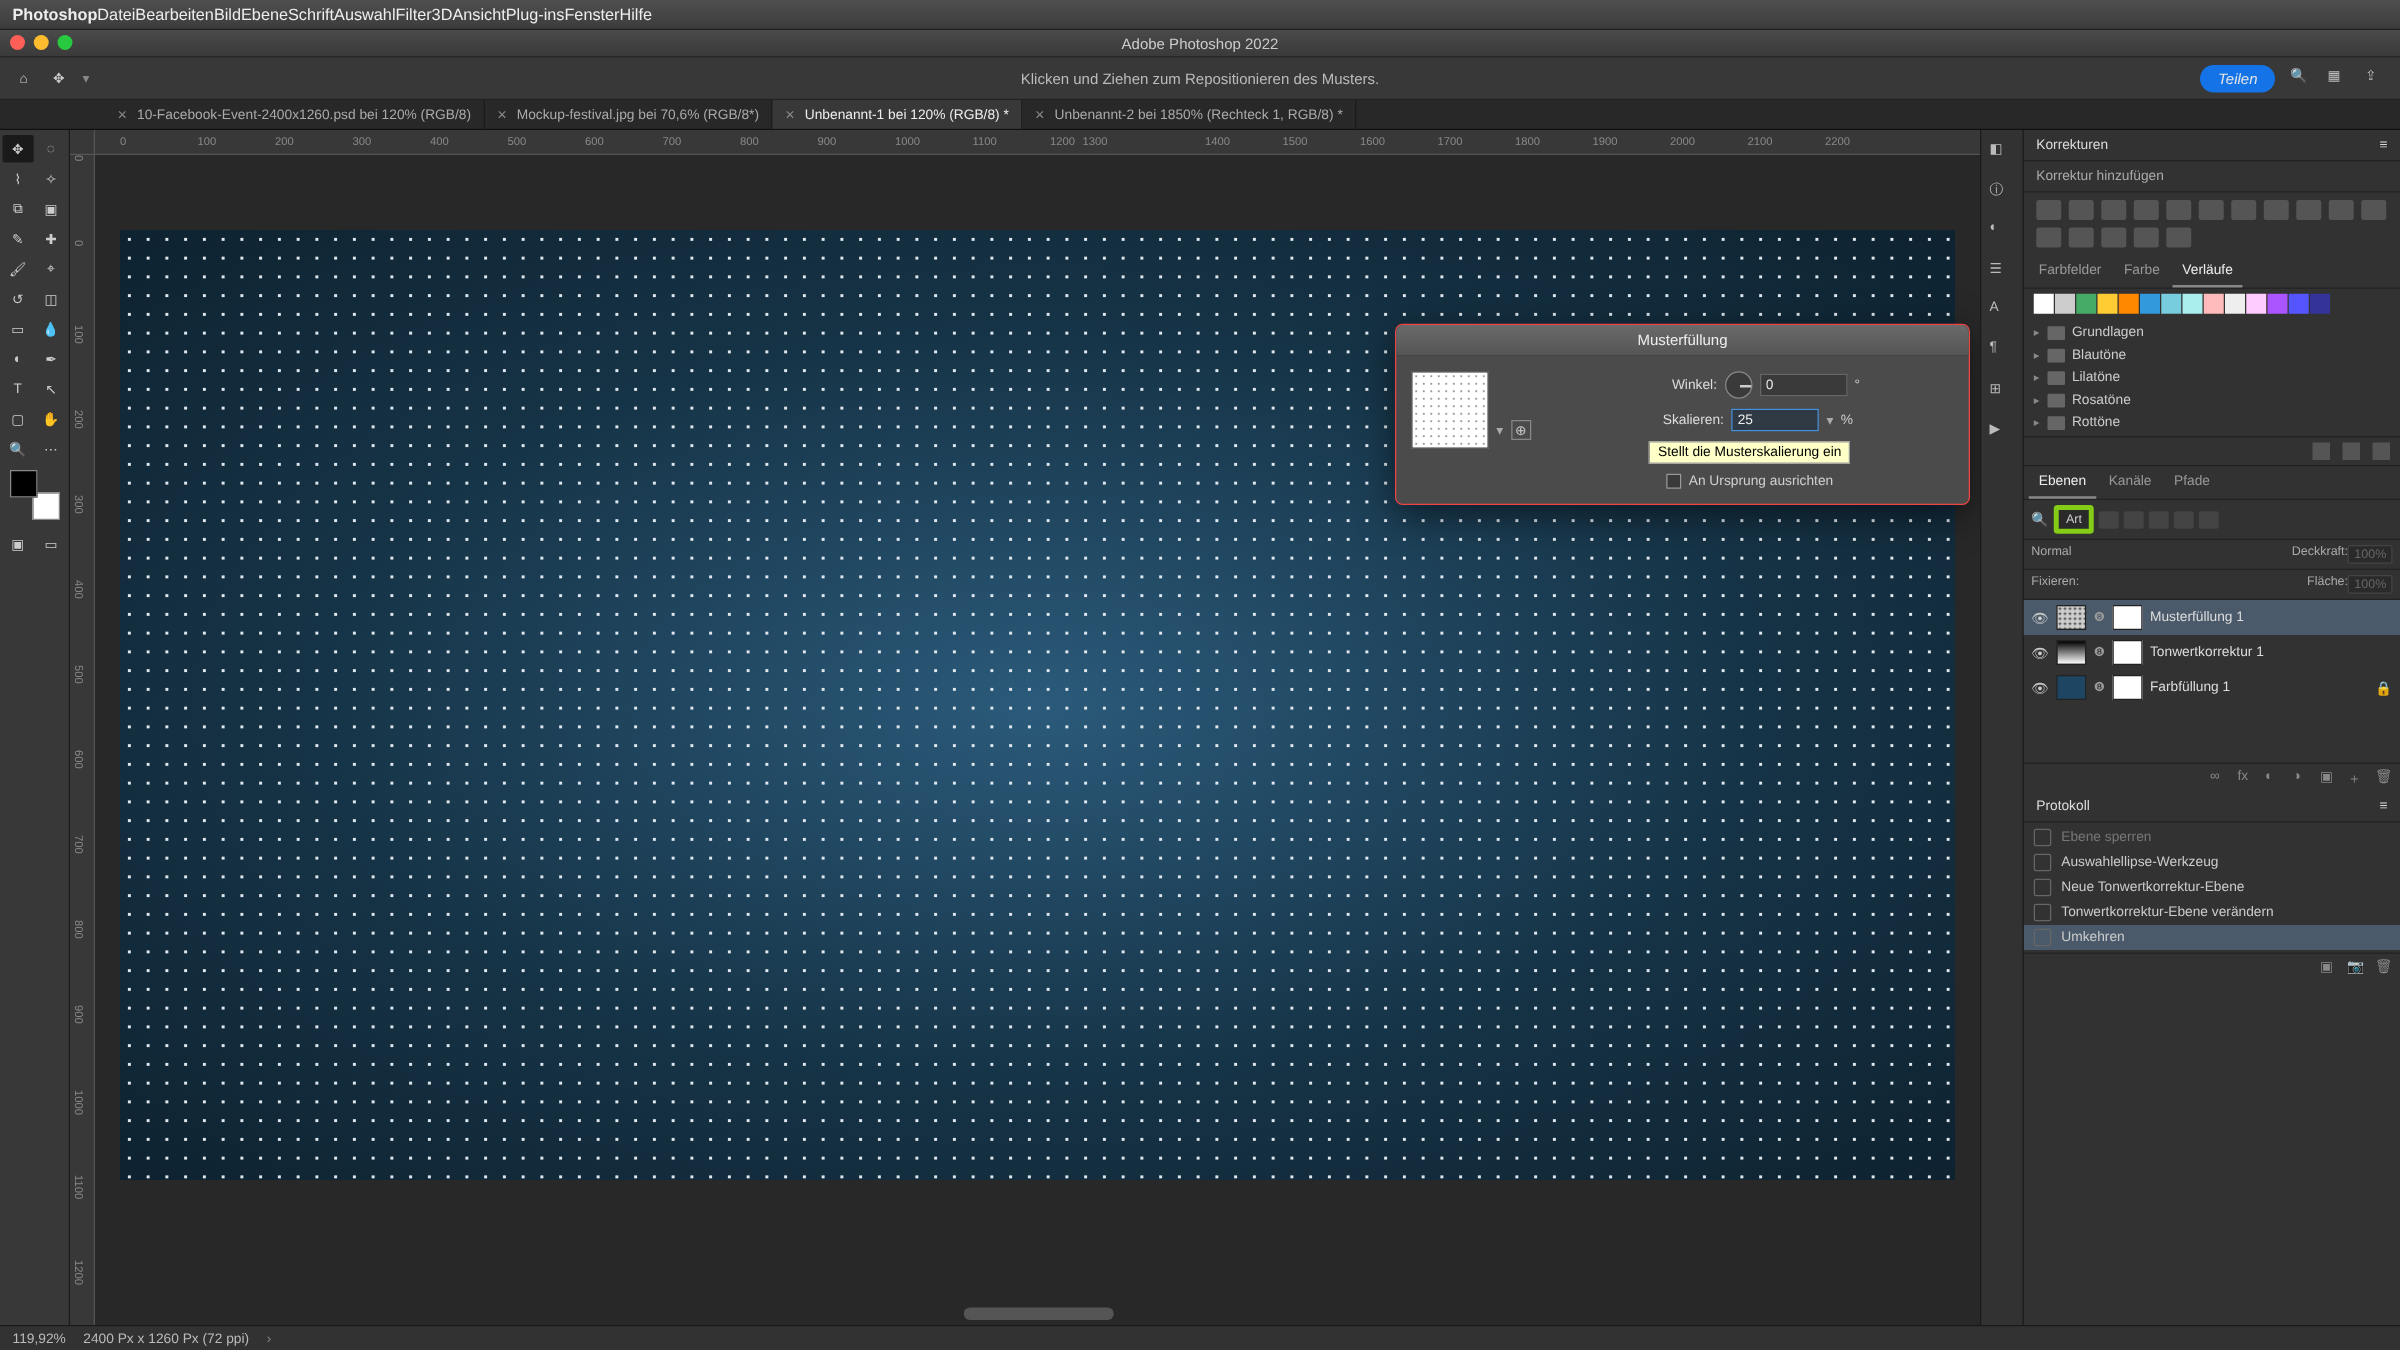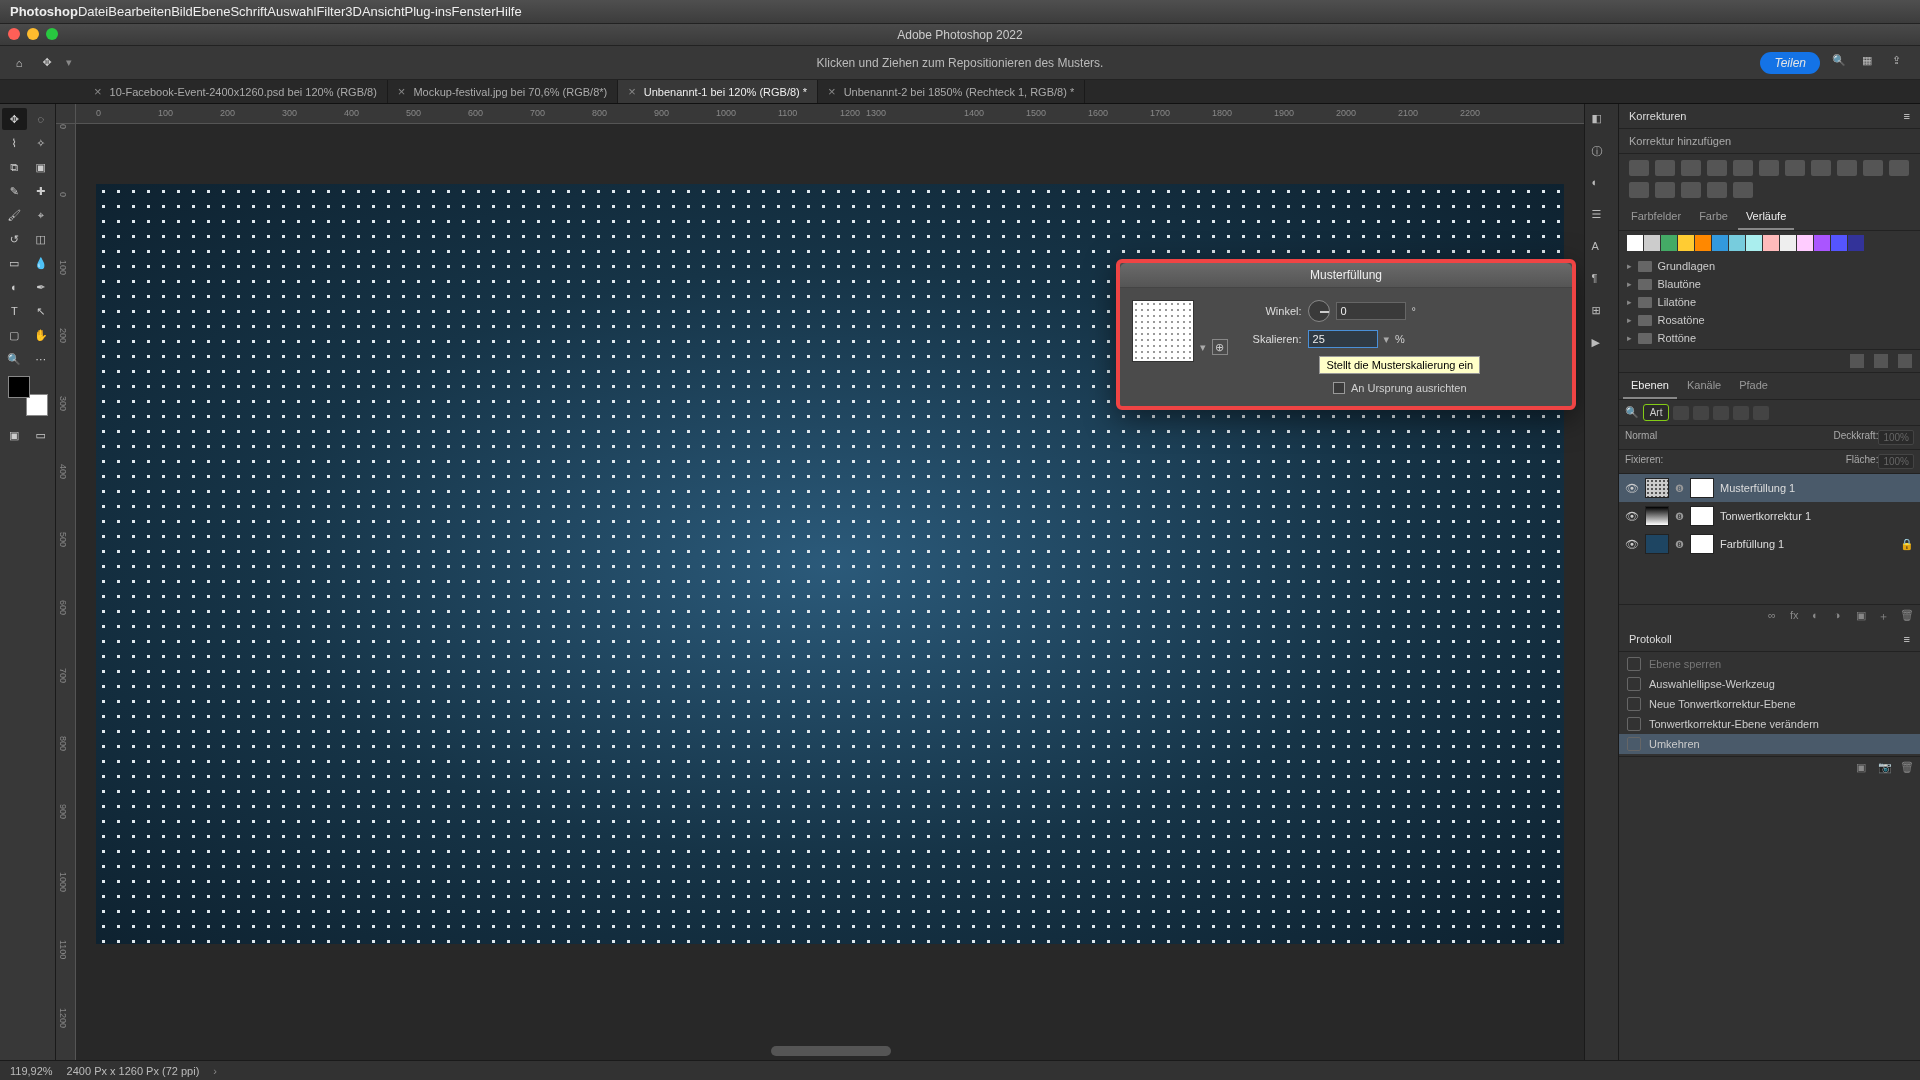--- a/index.html
+++ b/index.html
@@ -57,26 +57,26 @@
   .canvas-area { flex:1; background:#282828; position:relative; overflow:hidden;}
   .ruler-h { position:absolute; top:0; left:20px; right:0; height:20px; background:#383838; border-bottom:1px solid #555; display:flex; font-size:9px; color:#888; overflow:hidden;}
   .ruler-h .tick { position:absolute; top:4px; }
   .ruler-v { position:absolute; top:20px; left:0; width:20px; bottom:0; background:#383838; border-right:1px solid #555; font-size:9px; color:#888;}
   .ruler-v .tick { position:absolute; left:2px; writing-mode:vertical-rl; text-orientation:mixed;}
   .ruler-corner{position:absolute;top:0;left:0;width:20px;height:20px;background:#383838;border-right:1px solid #555;border-bottom:1px solid #555;}
 
   .canvas { position:absolute; top:80px; left:40px; right:20px; height:760px; background: radial-gradient(ellipse at center, #2b5a7a 0%, #163447 55%, #0e2230 100%); background-image: radial-gradient(circle, #dfe8ee 1.5px, transparent 1.5px), radial-gradient(ellipse at center, #2b5a7a 0%, #163447 55%, #0e2230 100%); background-size: 15px 15px, 100% 100%; }
 
   
-  .dialog { position:absolute; top:155px; left:1060px; width:460px; background:#4b4b4b; border:4px solid #ef4444; border-radius:6px; box-shadow:0 8px 30px rgba(0,0,0,.5); z-index:10;}
+  .dialog { position:absolute; top:155px; left:1060px; width:460px; background:#4b4b4b; border:1px solid #ef4444; border-radius:6px; box-shadow:0 8px 30px rgba(0,0,0,.5); z-index:10;}
   .dialog-title { text-align:center; font-size:12px; padding:5px 0; color:#eee; background:linear-gradient(#6a6a6a,#555); border-radius:6px 6px 0 0; border-bottom:1px solid #444;}
   .dialog-body { display:flex; padding:12px; gap:12px;}
   .dialog-left { display:flex; gap:6px; align-items:flex-start;}
   .pattern-preview { width:62px; height:62px; background:#fff; background-image: radial-gradient(circle,#999 1px,transparent 1px); background-size:6px 6px; border:1px solid #333;}
-  .dialog-mid { flex:1; display:flex; flex-direction:column; gap:8px; font-size:11px;}
+  .dialog-mid { flex:1; display:flex; flex-direction:column; gap:8px; font-size:11px;align-items:center;}
   .dialog-row { display:flex; align-items:center; gap:6px;}
   .dialog-row label { width:62px; text-align:right; color:#ddd;}
   .angle-dial { width:22px; height:22px; border-radius:50%; border:1px solid #888; position:relative; background:#3a3a3a;}
   .angle-dial::after{content:"";position:absolute;width:9px;height:1.5px;background:#ccc;top:10px;left:11px;}
   .num-input { width:70px; background:#3a3a3a; border:1px solid #666; color:#eee; padding:2px 4px; font-size:11px;}
   .num-input.highlight { border:1px solid #4a90d9; background:#2f3a44;}
   .tooltip { background:#ffffc8; color:#000; border:1px solid #999; padding:2px 6px; font-size:11px; align-self:center;}
   .dialog-buttons { display:flex; flex-direction:column; gap:8px; width:100px;}
   .dlg-btn { border:1px solid #888; border-radius:14px; padding:5px 0; text-align:center; font-size:12px; background:#4b4b4b; color:#eee;}
   .dlg-btn.primary { border:1.5px solid #aaa;}
@@ -101,21 +101,21 @@
   .swatch-row { display:flex; gap:1px; padding:4px 8px; flex-wrap:wrap;}
   .swatch-row .sw { width:16px; height:16px;}
   .folder-list { padding:2px 0;}
   .folder-item { display:flex; align-items:center; gap:6px; padding:3px 8px; font-size:11px; color:#ccc;}
   .folder-item .chev{color:#888;font-size:9px;}
   .folder-item .fold{width:14px;height:11px;background:#666;border-radius:1px;}
   .panel-icons-row{display:flex;justify-content:flex-end;gap:10px;padding:4px 8px;border-top:1px solid #222;border-bottom:1px solid #222;}
   .panel-icons-row .pi{width:14px;height:14px;background:#555;}
 
   .layers-filter { display:flex; align-items:center; gap:4px; padding:4px 6px; border-bottom:1px solid #222;}
-  .layers-filter .sel{background:#2a2a2a;border:1px solid #84cc16;padding:2px 6px;font-size:10px;color:#ccc;border-radius:3px;}
+  .layers-filter .sel{background:#2a2a2a;border:4px solid #84cc16;padding:2px 6px;font-size:10px;color:#ccc;border-radius:3px;}
   .layers-filter .fic{width:16px;height:14px;background:#444;border-radius:2px;}
   .layers-opts { display:flex; justify-content:space-between; padding:4px 6px; font-size:10px; color:#aaa; border-bottom:1px solid #222;}
   .layers-opts .val{background:#2a2a2a;padding:1px 4px;border:1px solid #444;border-radius:2px;color:#666;}
   .layer { display:flex; align-items:center; gap:6px; padding:4px 6px; font-size:11px; color:#ddd;}
   .layer.selected { background:#4a5a6a;}
   .layer .eye{width:14px;text-align:center;color:#ccc;}
   .layer .thumb{width:24px;height:20px;background:#888;border:1px solid #222;}
   .layer .thumb.pattern{background-image:radial-gradient(circle,#555 1px,#ccc 1px);background-size:4px 4px;}
   .layer .thumb.mask{background:#fff;}
   .layer .thumb.grad{background:linear-gradient(#000,#fff);}

